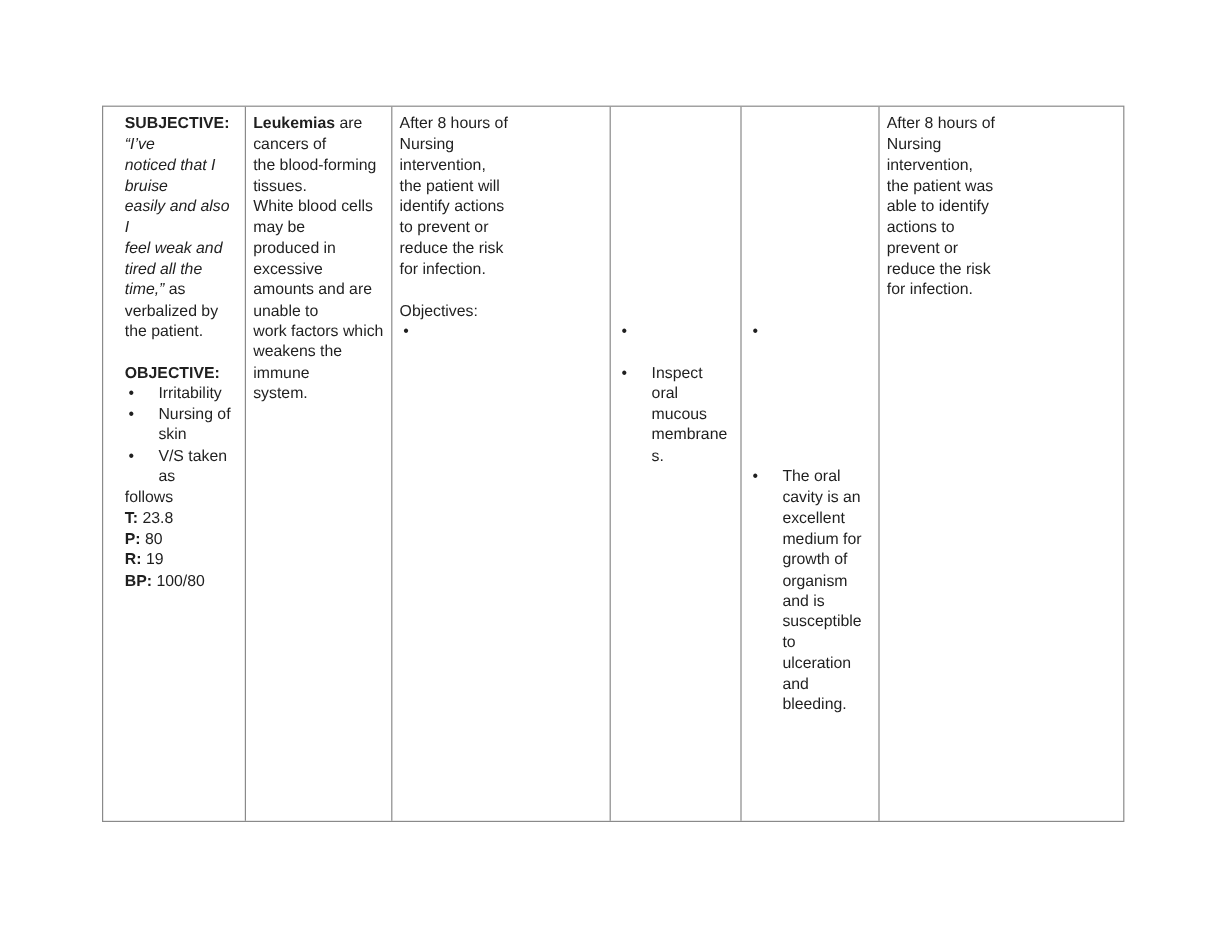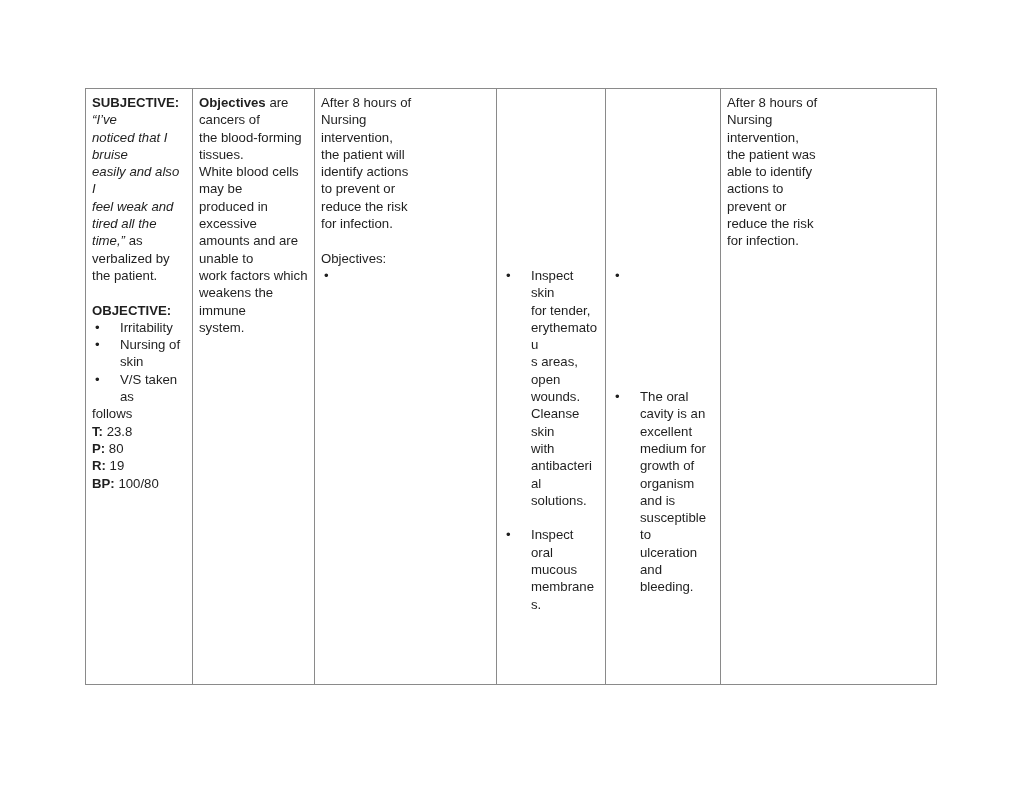--- a/index.html
+++ b/index.html
@@ -24,20 +24,21 @@
     position: absolute;
     left: 85px;
     top: 88px;
     width: 852px;
     height: 597px;
     border: 1px solid #8a8a8a;
     box-sizing: border-box;
     display: flex;
     flex-direction: row;
     background: #ffffff;
+    padding-left: 12px;
   }
   .cell {
     box-sizing: border-box;
     border-right: 1px solid #8a8a8a;
     padding: 5px 6px;
     overflow: hidden;
     flex: 0 0 auto;
   }
   .cell:last-child { border-right: none; }
   .cell:nth-child(1) { width: 107px; }
@@ -87,21 +88,21 @@
           <span class="btext"><span>V/S taken
 as</span></span>
         </div>
         <div class="para"><span>follows</span></div>
         <div class="para"><span class="b">T:</span><span> 23.8
 </span><span class="b">P:</span><span> 80
 </span><span class="b">R:</span><span> 19
 </span><span class="b">BP:</span><span> 100/80</span></div>
       </div>
     <div class="cell">
-        <div class="para"><span class="b">Objectives</span><span> are cancers of
+        <div class="para"><span class="b">Leukemias</span><span> are cancers of
 the blood-forming tissues.
 White blood cells may be
 produced in excessive
 amounts and are unable to
 work factors which
 weakens the immune
 system.</span></div>
       </div>
     <div class="cell">
         <div class="para"><span>After 8 hours of
@@ -115,29 +116,20 @@
         <div class="gap" style="height: 17.3px;"></div>
         <div class="para"><span>Objectives:</span></div>
         <div class="bullet">
           <span class="dot">•</span>
         </div>
       </div>
     <div class="cell">
         <div class="gap" style="height: 173px;"></div>
         <div class="bullet">
           <span class="dot">•</span>
-          <span class="btext"><span>Inspect skin
-for tender,
-erythematou
-s areas, open
-wounds.
-Cleanse skin
-with
-antibacterial
-solutions.</span></span>
         </div>
         <div class="gap" style="height: 17.3px;"></div>
         <div class="bullet">
           <span class="dot">•</span>
           <span class="btext"><span>Inspect oral
 mucous
 membranes.</span></span>
         </div>
       </div>
     <div class="cell">

